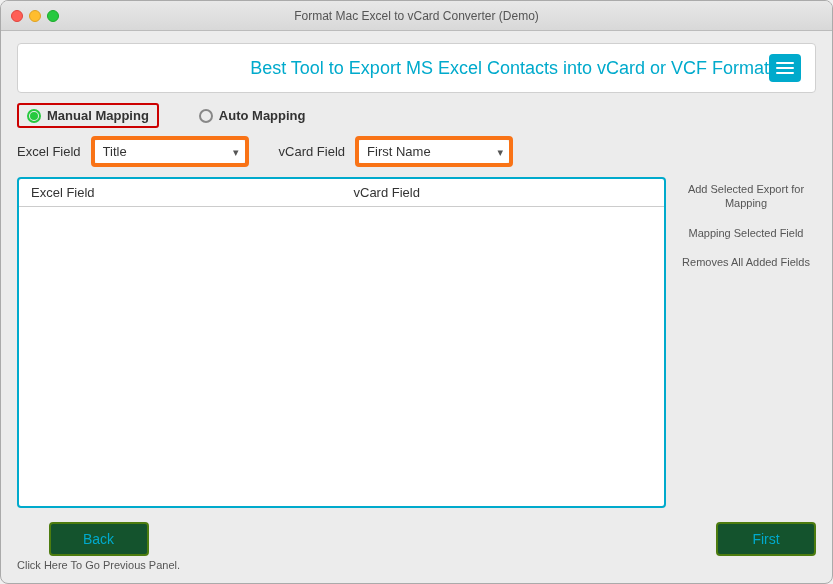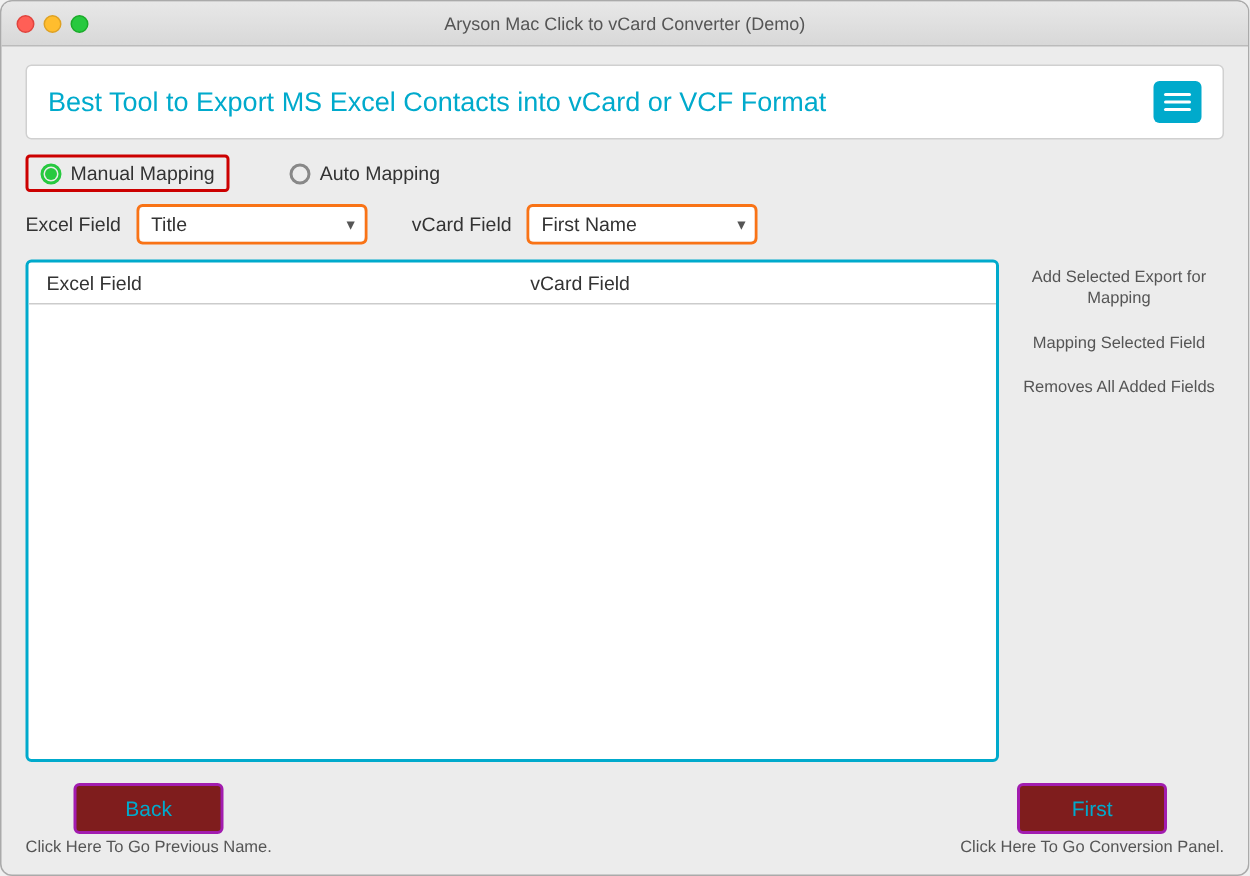--- a/index.html
+++ b/index.html
@@ -69,21 +69,21 @@
     }
 
     
     .header-banner {
       background: #fff;
       border: 1px solid #d0d0d0;
       border-radius: 4px;
       padding: 10px 14px;
       display: flex;
       align-items: center;
-      justify-content: space-between;
+      justify-content: flex-end;
     }
 
     .header-text {
       font-size: 18px;
       color: #00aacc;
       font-weight: 500;
     }
 
     .menu-icon-btn {
       background: #00aacc;
@@ -119,20 +119,21 @@
       display: flex;
       align-items: center;
       gap: 40px;
     }
 
     .radio-option {
       display: flex;
       align-items: center;
       gap: 6px;
       cursor: pointer;
+      font-weight: bold;
     }
 
     .radio-option.selected-option {
       border: 2px solid #cc0000;
       border-radius: 3px;
       padding: 3px 8px;
     }
 
     .radio-circle {
       width: 14px;
@@ -161,21 +162,21 @@
       gap: 10px;
     }
 
     .field-label {
       font-size: 13px;
       color: #333;
       min-width: 60px;
     }
 
     .field-select-wrapper {
-      border: 2px solid #f97316;
+      border: 4px solid #f97316;
       border-radius: 4px;
     }
 
     .field-select {
       appearance: none;
       -webkit-appearance: none;
       background: #fff;
       border: none;
       border-radius: 3px;
       padding: 4px 24px 4px 8px;
@@ -285,23 +286,23 @@
     .footer-left, .footer-right {
       display: flex;
       flex-direction: column;
       align-items: center;
       gap: 3px;
     }
 
     .nav-btn {
       width: 100px;
       padding: 7px 16px;
-      border: 2px solid #a21caf;
-      border-radius: 4px;
-      background: #7f1d1d;
+      border: 2px solid #4d7c0f;
+      border-radius: 4px;
+      background: #14532d;
       color: #00aacc;
       font-size: 14px;
       font-weight: 500;
       cursor: pointer;
       text-align: center;
     }
 
     .footer-hint {
       font-size: 11px;
       color: #555;
@@ -311,21 +312,21 @@
 <body>
 
 <div class="window">
 
   <div class="titlebar">
     <div class="traffic-lights">
       <div class="traffic-light tl-close"></div>
       <div class="traffic-light tl-min"></div>
       <div class="traffic-light tl-max"></div>
     </div>
-    <span class="titlebar-title">Aryson Mac Click to vCard Converter (Demo)</span>
+    <span class="titlebar-title">Format Mac Excel to vCard Converter (Demo)</span>
   </div>
 
   <div class="content">
 
     <div class="header-banner">
       <span class="header-text">Best Tool to Export MS Excel Contacts into vCard or VCF Format</span>
       <button class="menu-icon-btn">
         <span></span>
         <span></span>
         <span></span>
@@ -390,21 +391,20 @@
 
         <div class="btn-desc">Mapping Selected Field</div>
 
         <div class="btn-desc">Removes All Added Fields</div>
       </div>
     </div>
 
     <div class="footer">
       <div class="footer-left">
         <button class="nav-btn">Back</button>
-        <span class="footer-hint">Click Here To Go Previous Name.</span>
+        <span class="footer-hint">Click Here To Go Previous Panel.</span>
       </div>
       <div class="footer-right">
         <button class="nav-btn">First</button>
-        <span class="footer-hint">Click Here To Go Conversion Panel.</span>
       </div>
     </div>
   </div>
 </div>
 
 </body></html>

